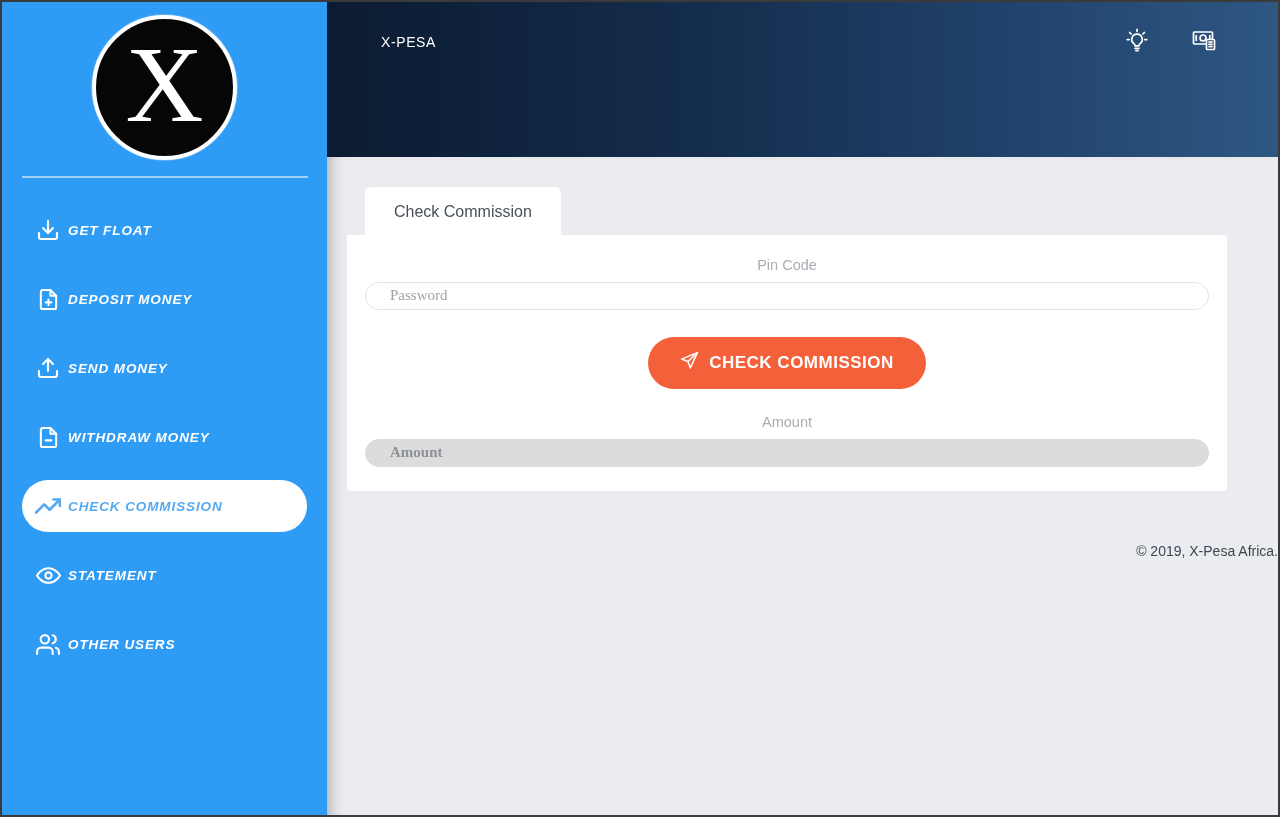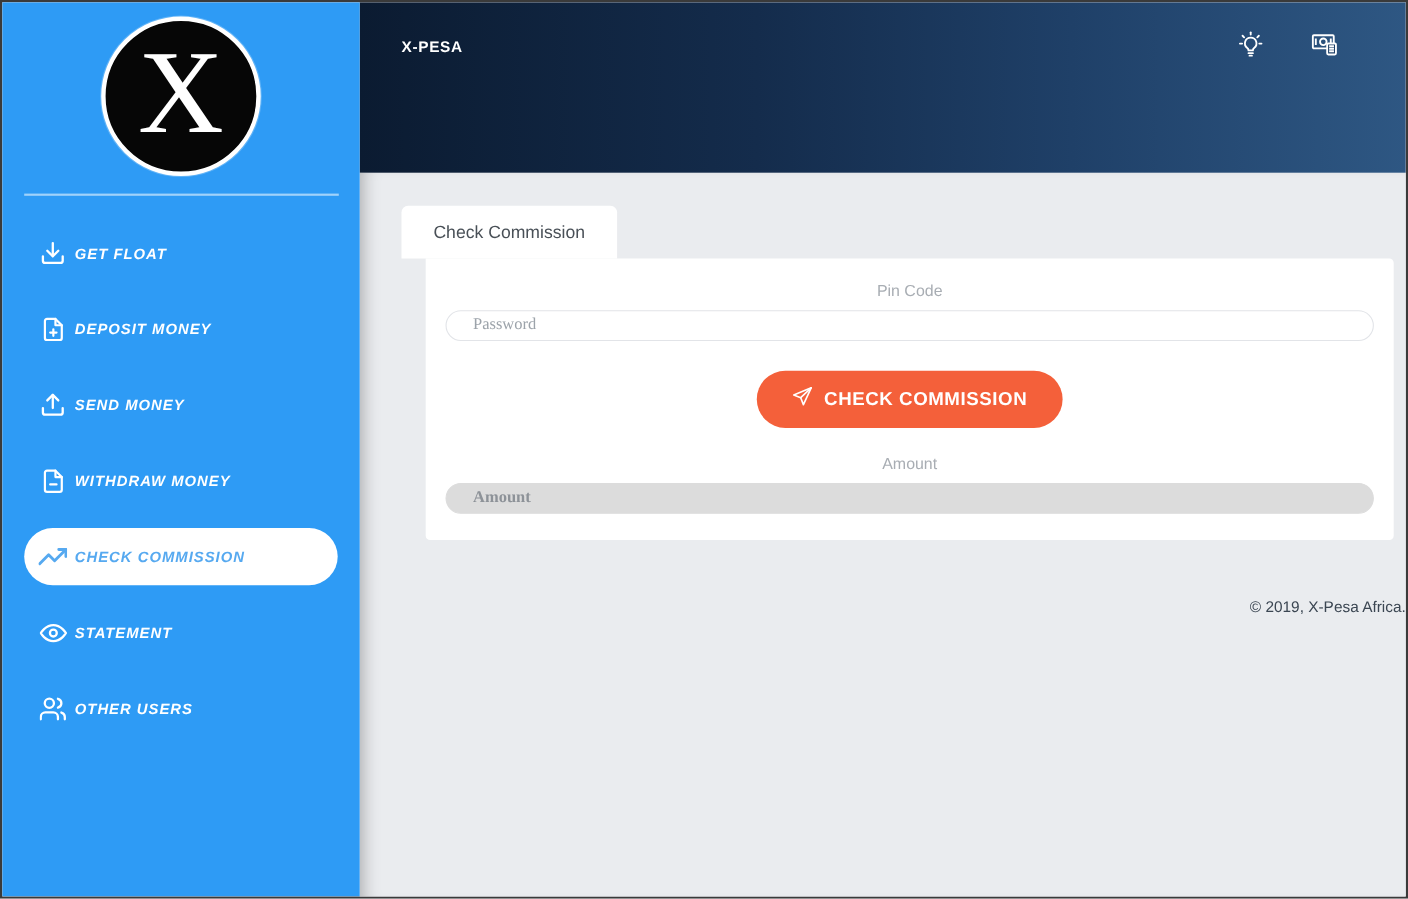--- a/index.html
+++ b/index.html
@@ -96,23 +96,23 @@
     left: 325px; top: 0;
     width: 951px; height: 155px;
     background: linear-gradient(90deg, #0b1b31 0%, #142c4c 38%, #1f4068 68%, #2e5783 100%);
     display: flex;
     align-items: flex-start;
     z-index: 4;
   }
   .brand {
     color: #ffffff;
     font-size: 14px;
-    font-weight: 700;
+    font-weight: 400;
     letter-spacing: .6px;
-    margin-left: 38px;
+    margin-left: 54px;
     margin-top: 32px;
   }
   .header-actions {
     margin-left: auto;
     margin-top: 23px;
     margin-right: 58px;
     display: flex;
     align-items: center;
     gap: 38px;
   }
@@ -138,21 +138,21 @@
   .tab {
     background: #ffffff;
     border-radius: 6px 6px 0 0;
     padding: 16px 29px 14px 29px;
     font-size: 16px;
     color: #495057;
     cursor: pointer;
     line-height: 1.1;
   }
   .card {
-    margin-left: 60px;
+    margin-left: 20px;
     width: 880px;
     background: #ffffff;
     border-radius: 0 4px 4px 4px;
     padding: 22px 18px 24px 18px;
   }
   .field-label {
     text-align: center;
     color: #a8adb3;
     font-size: 14.5px;
     margin-bottom: 9px;

